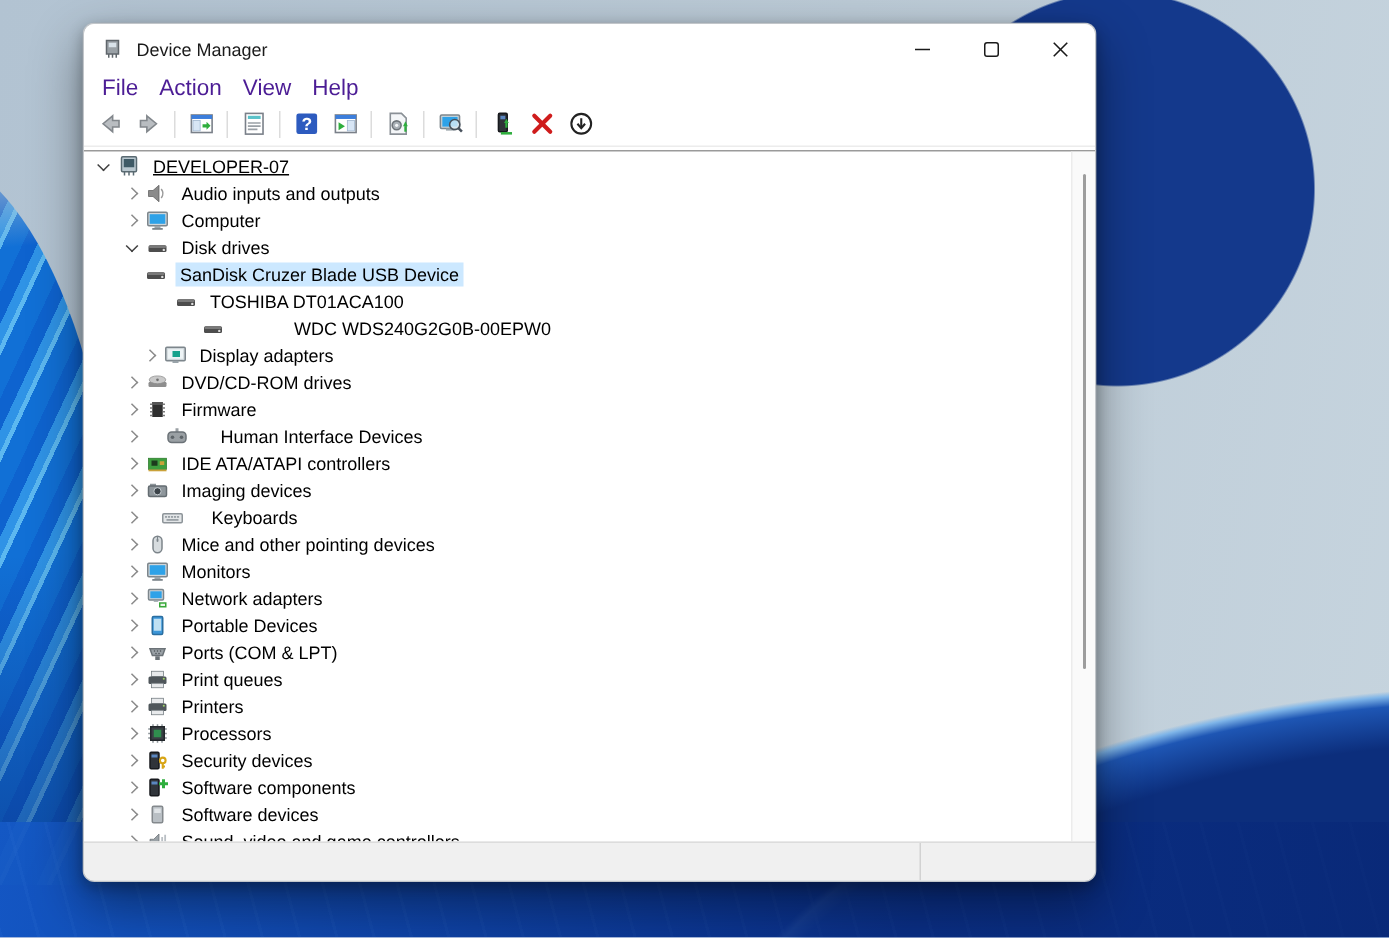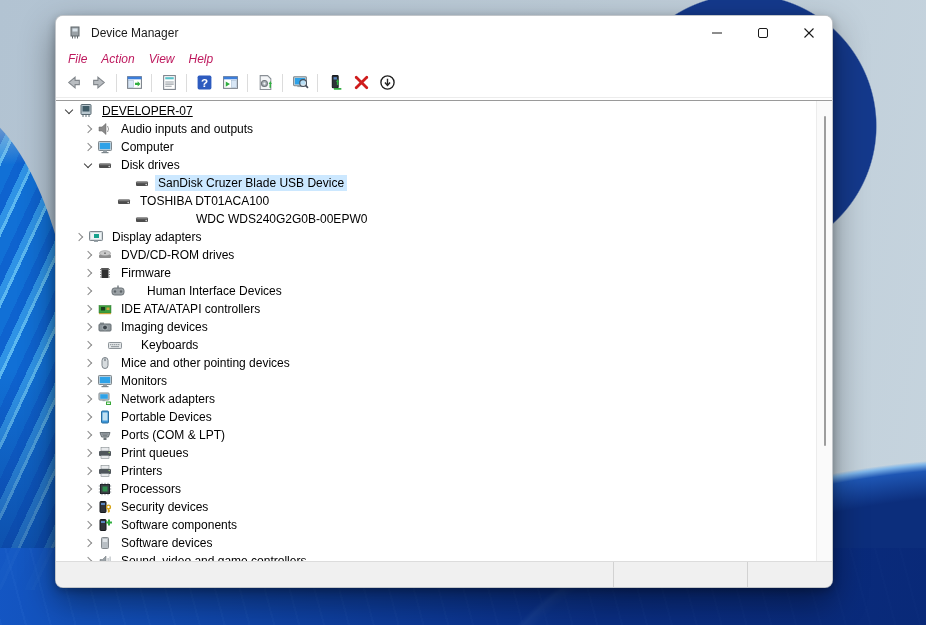--- a/index.html
+++ b/index.html
@@ -16,37 +16,37 @@
     border-radius:0 100% 0 0 / 0 65% 0 0;
     background:
       linear-gradient(175deg,rgba(178,195,210,1) 0%,rgba(178,195,210,0) 14%,rgba(0,0,0,0) 55%,rgba(9,40,120,.55) 100%),
       repeating-linear-gradient(115deg,#0e63cf 0 9px,#2f93e6 9px 15px,#5cb8f0 15px 18px,#1170d6 18px 30px);}
   .wp-bottom{position:absolute;left:0;right:0;top:548px;bottom:0;z-index:0;
     background:
       linear-gradient(95deg,rgba(21,90,200,.88),rgba(10,47,134,.92) 60%,rgba(9,41,120,.96)),
       repeating-linear-gradient(75deg,rgba(130,185,240,.28) 0 2px,rgba(0,0,0,0) 2px 24px);}
 
   
-  .window{position:absolute;left:55px;top:15px;width:778px;height:573px;z-index:2;
+  .window{position:absolute;left:55px;top:15px;width:676px;height:573px;z-index:2;
     background:#fff;border-radius:8px;overflow:hidden;
     border:1px solid rgba(95,105,115,.38);box-sizing:border-box;
     box-shadow:0 14px 34px rgba(0,0,0,.42),0 3px 9px rgba(0,0,0,.25);
     display:flex;flex-direction:column;}
 
   .titlebar{height:33px;flex:none;display:flex;align-items:center;background:#fff;}
   .title-icon{width:16px;height:16px;margin-left:11px;flex:none;}
   .title-icon svg{width:100%;height:100%;display:block;}
   .title-text{margin-left:8px;font-size:12px;color:#1a1a1a;}
   .controls{margin-left:auto;display:flex;height:100%;}
   .ctrl{width:46px;height:100%;border:none;background:transparent;display:flex;align-items:center;justify-content:center;padding:0;cursor:default;}
   .ctrl .glyph{width:12px;height:12px;display:block;}
   .ctrl svg{width:100%;height:100%;display:block;}
 
   .menubar{height:19px;flex:none;display:flex;align-items:center;padding-left:5px;background:#fff;}
-  .menu-item{font-size:12px;color:#be185d;padding:1px 7px;border-radius:2px;font-style:italic;}
+  .menu-item{font-size:15px;color:#4c1d95;padding:1px 7px;border-radius:2px;}
 
   .toolbar{height:29px;flex:none;display:flex;align-items:center;padding-left:4px;background:#fff;border-bottom:1px solid #ececec;}
   .tb-btn{width:24px;height:24px;border:none;background:transparent;display:flex;align-items:center;justify-content:center;padding:0;margin:0 1px;cursor:default;}
   .tb-btn svg{width:17px;height:17px;display:block;}
   .tb-sep{width:1px;height:18px;background:#dcdcdc;margin:0 4px;flex:none;}
 
   .spacer{height:2px;flex:none;background:#fff;}
 
   .tree-wrap{flex:1;position:relative;background:#fff;border-top:1px solid #9a9a9a;overflow:hidden;}
   .tree-rows{position:absolute;left:0;top:1px;right:15px;bottom:0;overflow:hidden;}
@@ -294,21 +294,21 @@
             </span>
             <span class="ticon">
               <svg viewBox="0 0 16 16">
                 <rect x="2" y="6.5" width="12" height="4.5" rx="1" fill="#4d4d4d"></rect>
                 <rect x="2.3" y="6.8" width="11.4" height="1.5" rx="0.7" fill="#7a7a7a"></rect>
                 <circle cx="12.2" cy="9.6" r="0.8" fill="#dedede"></circle>
               </svg>
             </span>
             <span class="tlabel">Disk drives</span>
           </div>
-          <div class="tree-row selected" style="padding-left: 24px; margin-left: 38px;">
+          <div class="tree-row selected" style="padding-left: 24px;">
             <span class="chev leaf"></span>
             <span class="ticon">
               <svg viewBox="0 0 16 16">
                 <rect x="2" y="6.5" width="12" height="4.5" rx="1" fill="#4d4d4d"></rect>
                 <rect x="2.3" y="6.8" width="11.4" height="1.5" rx="0.7" fill="#7a7a7a"></rect>
                 <circle cx="12.2" cy="9.6" r="0.8" fill="#dedede"></circle>
               </svg>
             </span>
             <span class="tlabel">SanDisk Cruzer Blade USB Device</span>
           </div>
@@ -327,21 +327,21 @@
             <span class="chev leaf"></span>
             <span class="ticon">
               <svg viewBox="0 0 16 16">
                 <rect x="2" y="6.5" width="12" height="4.5" rx="1" fill="#4d4d4d"></rect>
                 <rect x="2.3" y="6.8" width="11.4" height="1.5" rx="0.7" fill="#7a7a7a"></rect>
                 <circle cx="12.2" cy="9.6" r="0.8" fill="#dedede"></circle>
               </svg>
             </span>
             <span class="tlabel">WDC WDS240G2G0B-00EPW0</span>
           </div>
-          <div class="tree-row" style="padding-left: 16px;">
+          <div class="tree-row" style="padding-left: 37px;">
             <span class="chev collapsed">
               <i></i>
             </span>
             <span class="ticon">
               <svg viewBox="0 0 16 16">
                 <rect x="1.5" y="2.5" width="13" height="9" rx="0.8" fill="#cfd6da" stroke="#7d868c"></rect>
                 <rect x="2.8" y="3.8" width="10.4" height="6.4" fill="#eef4f6"></rect>
                 <rect x="6" y="5" width="5" height="4" fill="#17a28c"></rect>
                 <rect x="6" y="11.5" width="4" height="1.5" fill="#9aa4aa"></rect>
               </svg>

